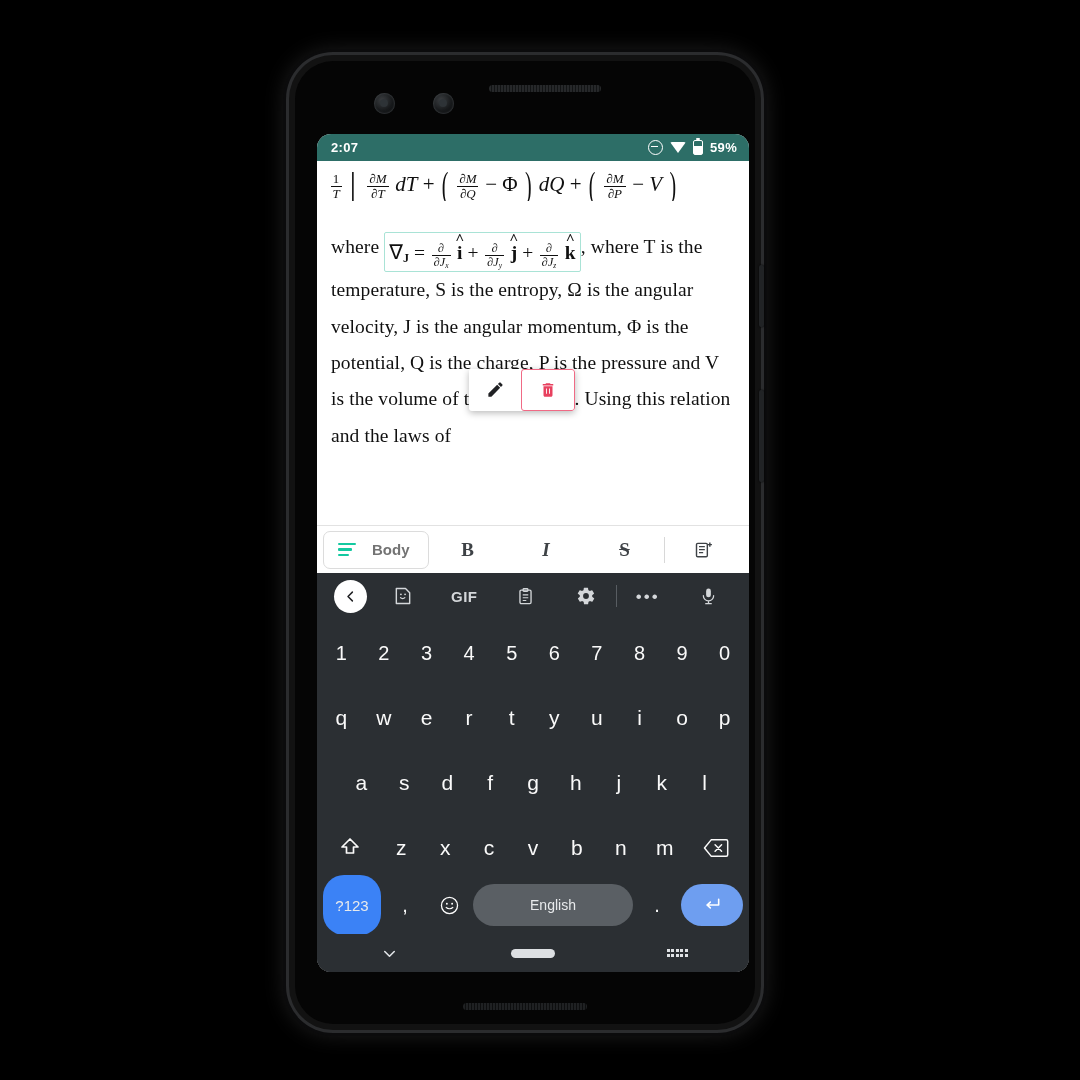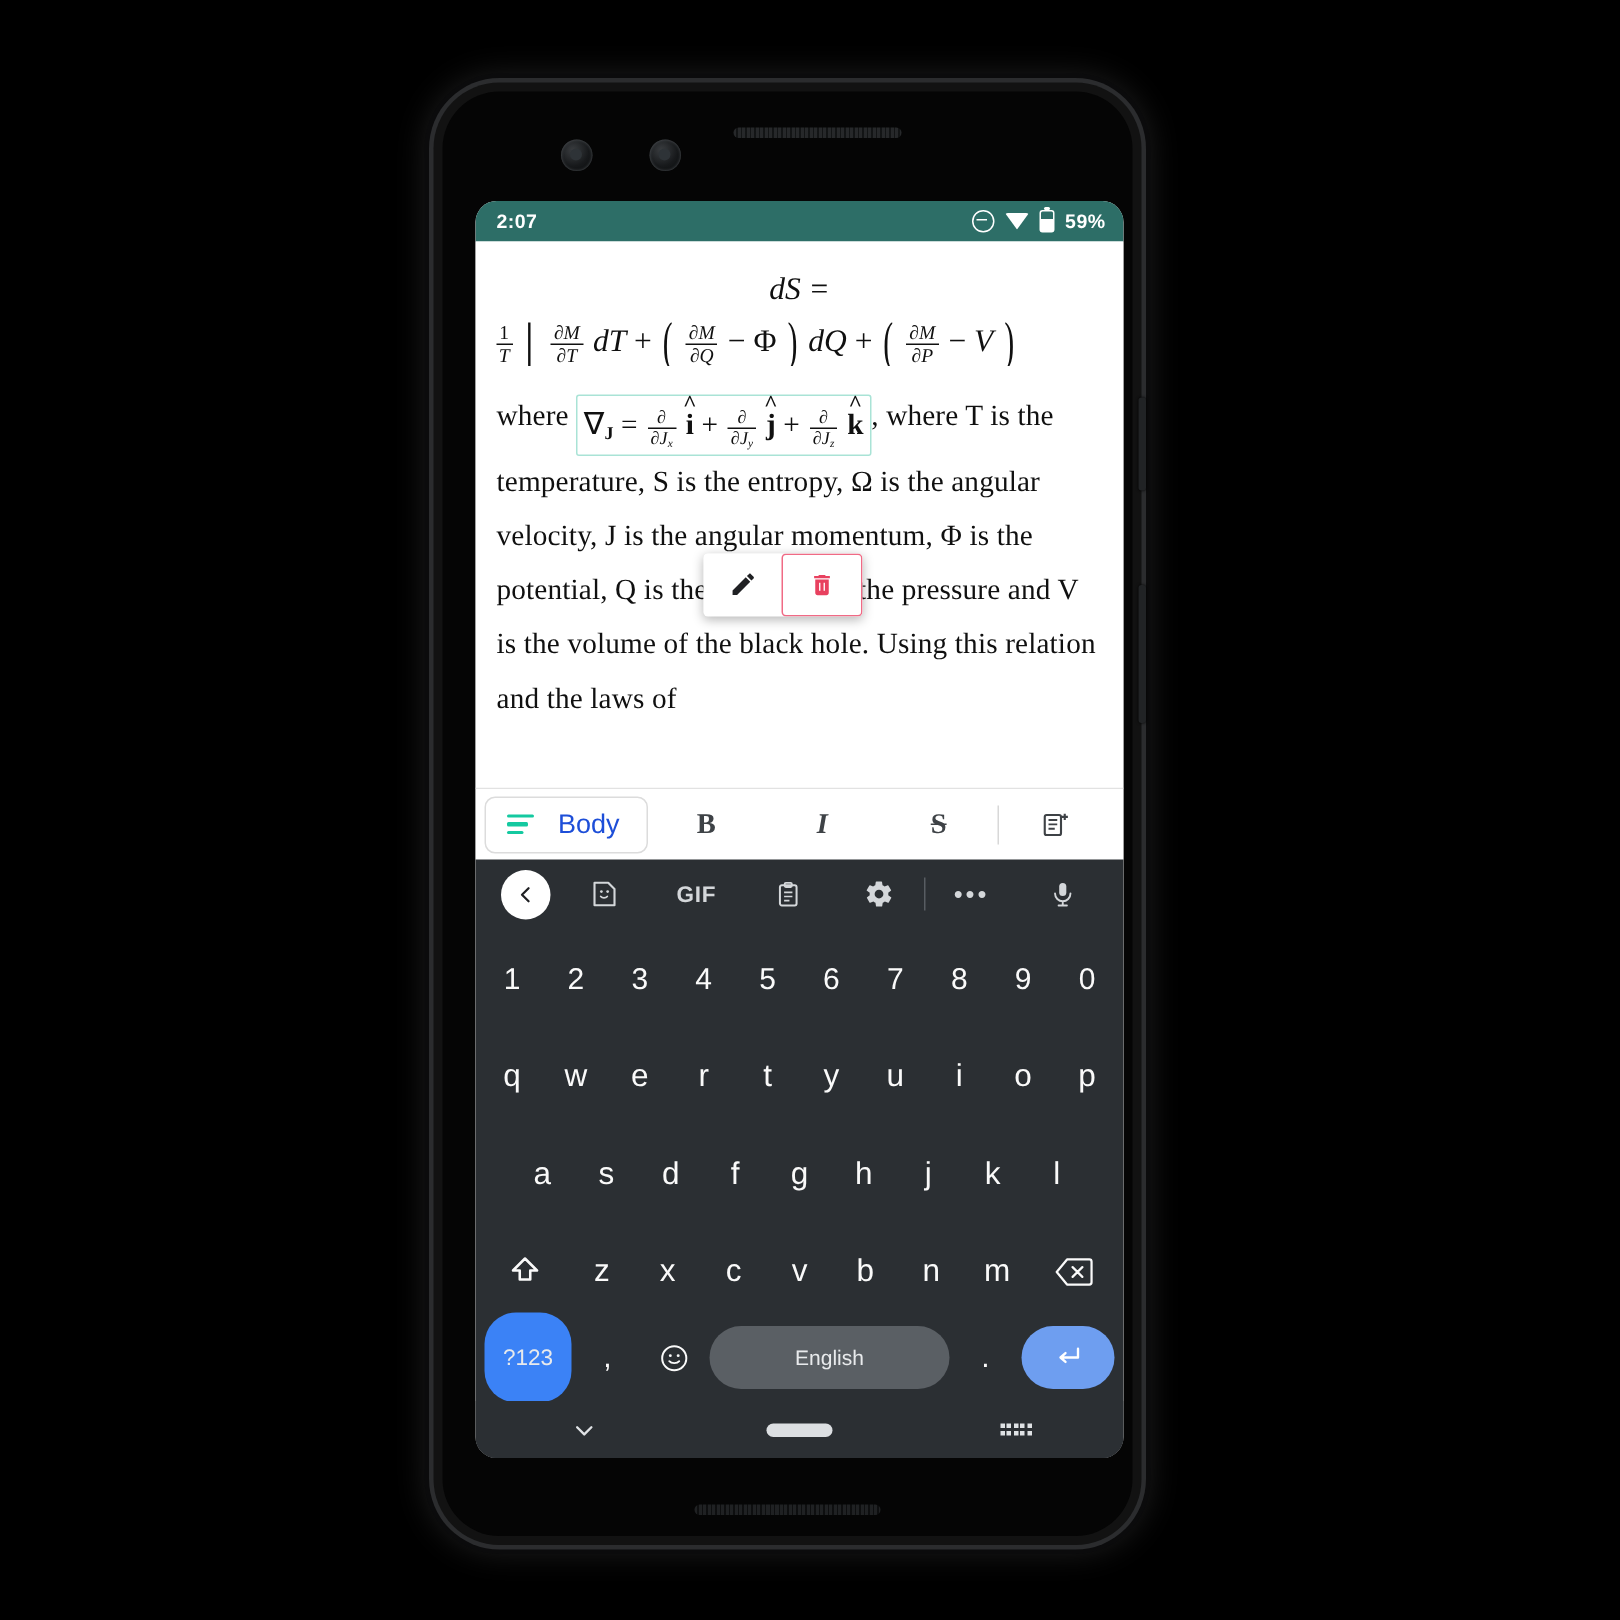--- a/index.html
+++ b/index.html
@@ -36,21 +36,21 @@
   .ic-dnd:after{content:"";position:absolute;left:2px;top:4.6px;width:7px;height:1.7px;background:#fff;}
   .ic-wifi{width:0;height:0;border-left:8px solid transparent;border-right:8px solid transparent;border-top:11px solid #fff;border-radius:2px;}
   .ic-batt{width:8px;height:13px;border:1.6px solid #fff;border-radius:2px;position:relative;background:linear-gradient(to top,#fff 60%,transparent 60%);}
   .ic-batt:before{content:"";position:absolute;left:2px;top:-3px;width:4px;height:2px;background:#fff;border-radius:1px;}
   .batt-txt{font-size:13px;font-weight:600;}
 
   
   .doc{position:relative;height:364px;background:#fff;overflow:hidden;padding:0 8px;box-sizing:border-box;font-family:"Liberation Serif",serif;color:#101010;}
   .eq-block{text-align:center;margin-top:20px;font-size:21px;line-height:1.1;white-space:nowrap;}
   .eq-row2{margin-top:11px;font-size:21px;text-align:left;padding-left:4px;white-space:nowrap;overflow:hidden;}
-  .body-text{margin-top:16px;font-size:19.5px;line-height:1.86;padding:0 6px;letter-spacing:.1px;}
+  .body-text{margin-top:28px;font-size:19.5px;line-height:1.86;padding:0 6px;letter-spacing:.1px;}
   .inline-eq{display:inline-block;border:1.6px solid #a9e3d6;background:#fff;border-radius:2px;padding:0 4px;vertical-align:-6px;}
 
   
   .mi{font-style:italic;}
   .frac{display:inline-block;vertical-align:-.55em;text-align:center;font-size:.62em;line-height:1.08;margin:0 1.5px;}
   .frac .num{display:block;border-bottom:1px solid #101010;padding:0 2px;}
   .frac .den{display:block;padding:0 2px;}
   .paren{display:inline-block;transform:scaleY(1.85);margin:0 2px;font-size:.95em;vertical-align:-.05em;}
   .brk{display:inline-block;transform:scaleY(2.2);margin:0 3px 0 2px;vertical-align:-.02em;}
   .sub{font-size:.62em;vertical-align:-.28em;font-style:italic;}
@@ -60,21 +60,21 @@
 
   
   .popup{position:absolute;left:152px;top:208px;display:flex;background:#fff;border-radius:3px;
          box-shadow:0 2px 7px rgba(0,0,0,.28);overflow:hidden;}
   .popup-btn{width:52px;height:40px;display:flex;align-items:center;justify-content:center;background:#fff;}
   .popup-btn.danger{border:1.6px solid #f06a85;border-radius:3px;}
 
   
   .fmtbar{height:48px;background:#fff;border-top:1px solid #e2e2e2;display:flex;align-items:center;padding:0 6px;box-sizing:border-box;}
   .style-chip{display:flex;align-items:center;gap:16px;border:1px solid #dcdcdc;border-radius:7px;height:36px;padding:0 18px 0 14px;background:#fff;}
-  .chip-label{color:#1d4ed8;font-size:18px;font-weight:400;font-family:"Liberation Sans",sans-serif;}
+  .chip-label{color:#737373;font-size:15px;font-weight:700;font-family:"Liberation Sans",sans-serif;}
   .lines-ic{display:flex;flex-direction:column;gap:3px;}
   .lines-ic i{display:block;height:2.4px;background:#14c9a0;border-radius:1px;}
   .lines-ic i:nth-child(1){width:18px;}
   .lines-ic i:nth-child(2){width:14px;}
   .lines-ic i:nth-child(3){width:11px;}
   .fmt-btn{flex:1;display:flex;align-items:center;justify-content:center;color:#3e4246;font-size:19px;font-family:"Liberation Serif",serif;}
   .fmt-b{font-weight:bold;}
   .fmt-i{font-style:italic;font-weight:600;}
   .fmt-s{text-decoration:line-through;font-weight:600;}
   .fmt-div{width:1px;height:26px;background:#d8d8d8;}
@@ -134,23 +134,20 @@
           <span class="status-right">
             <span class="ic-dnd"></span>
             <span class="ic-wifi"></span>
             <span class="ic-batt"></span>
             <span class="batt-txt">59%</span>
           </span>
         </div>
 
         <div class="doc">
 
-          <div class="eq-block">
-            <span class="mi">dS =</span>
-          </div>
 
           <div class="eq-row2">
             <span class="frac">
               <span class="num">1</span>
               <span class="den mi">T</span>
             </span>
             <span class="brk">[</span>
             <span class="frac">
               <span class="num mi">∂M</span>
               <span class="den mi">∂T</span>

